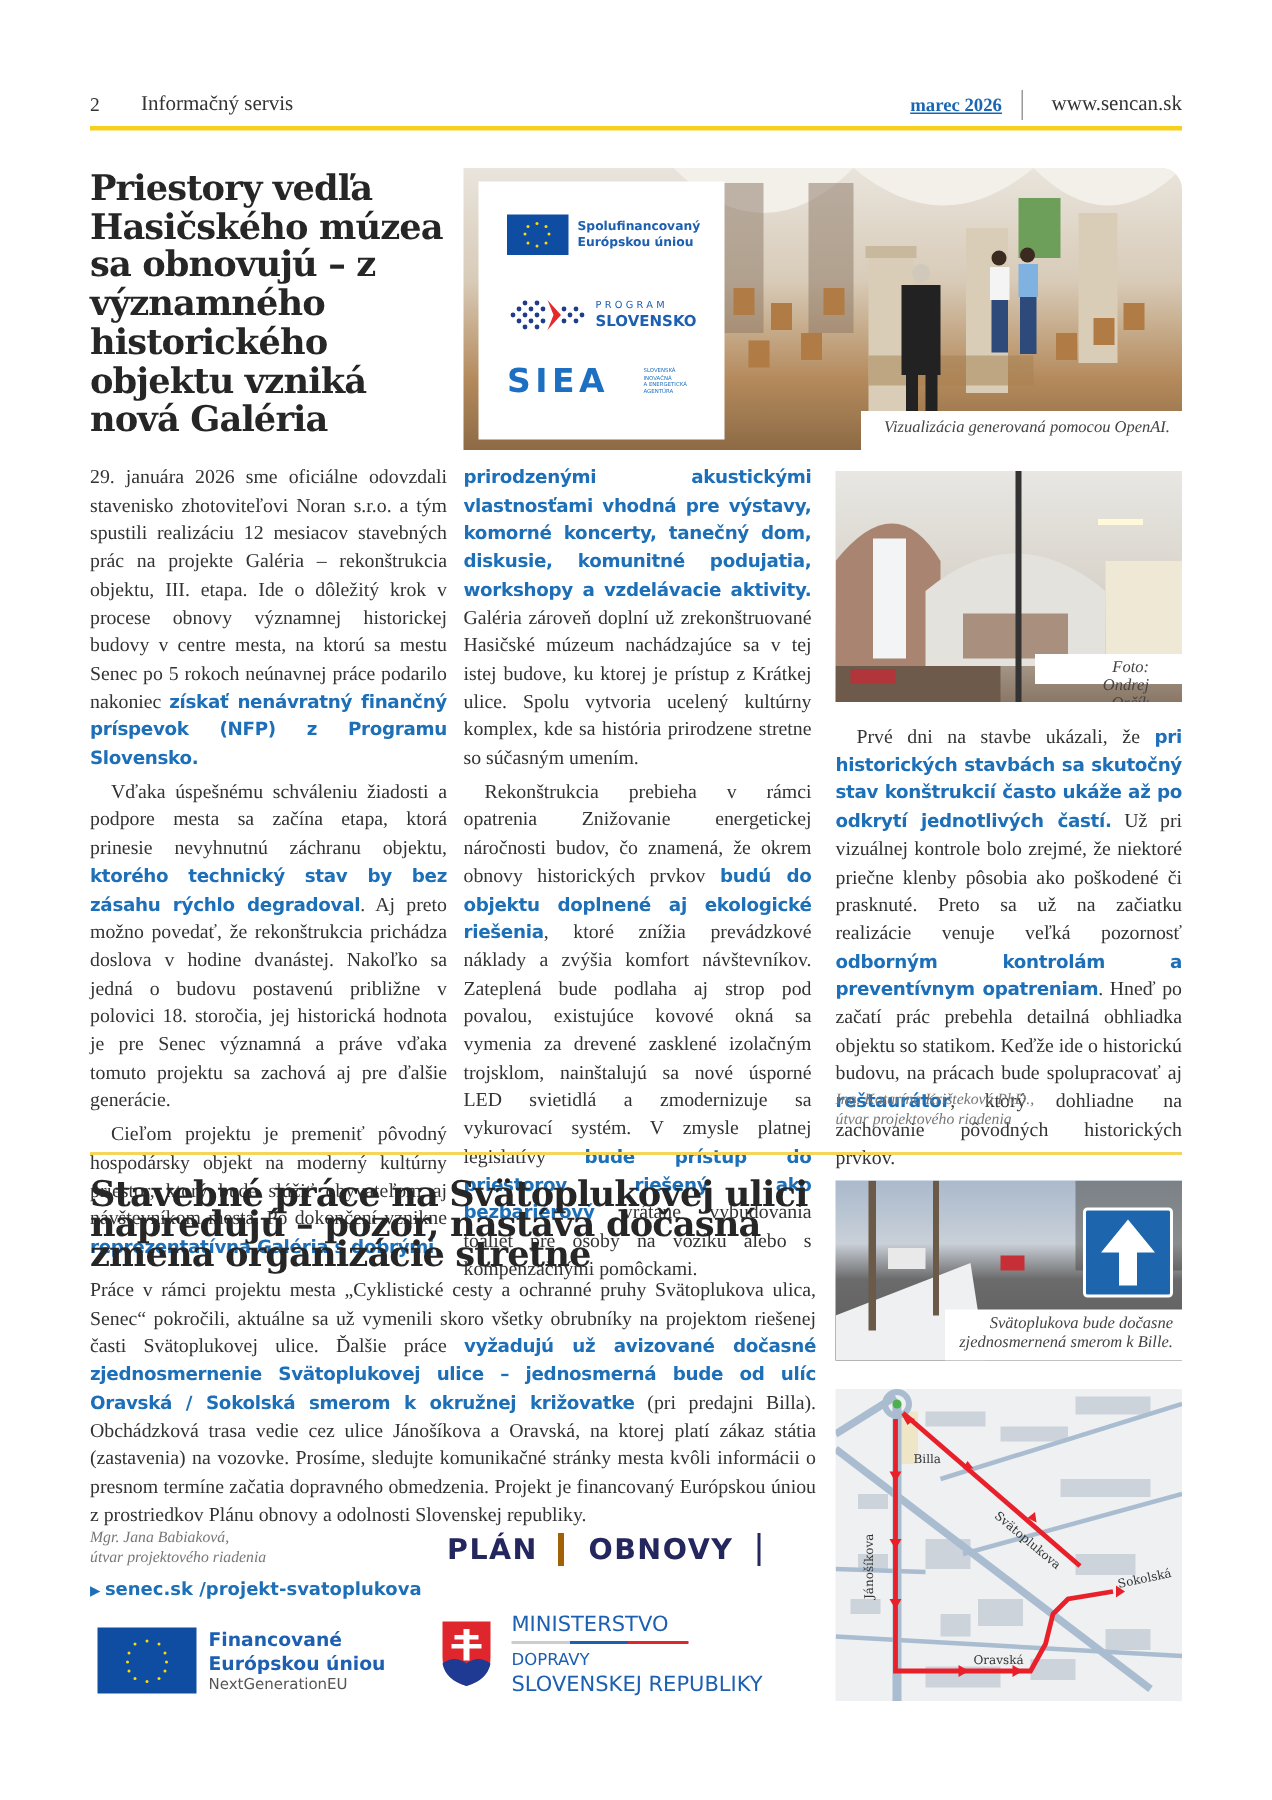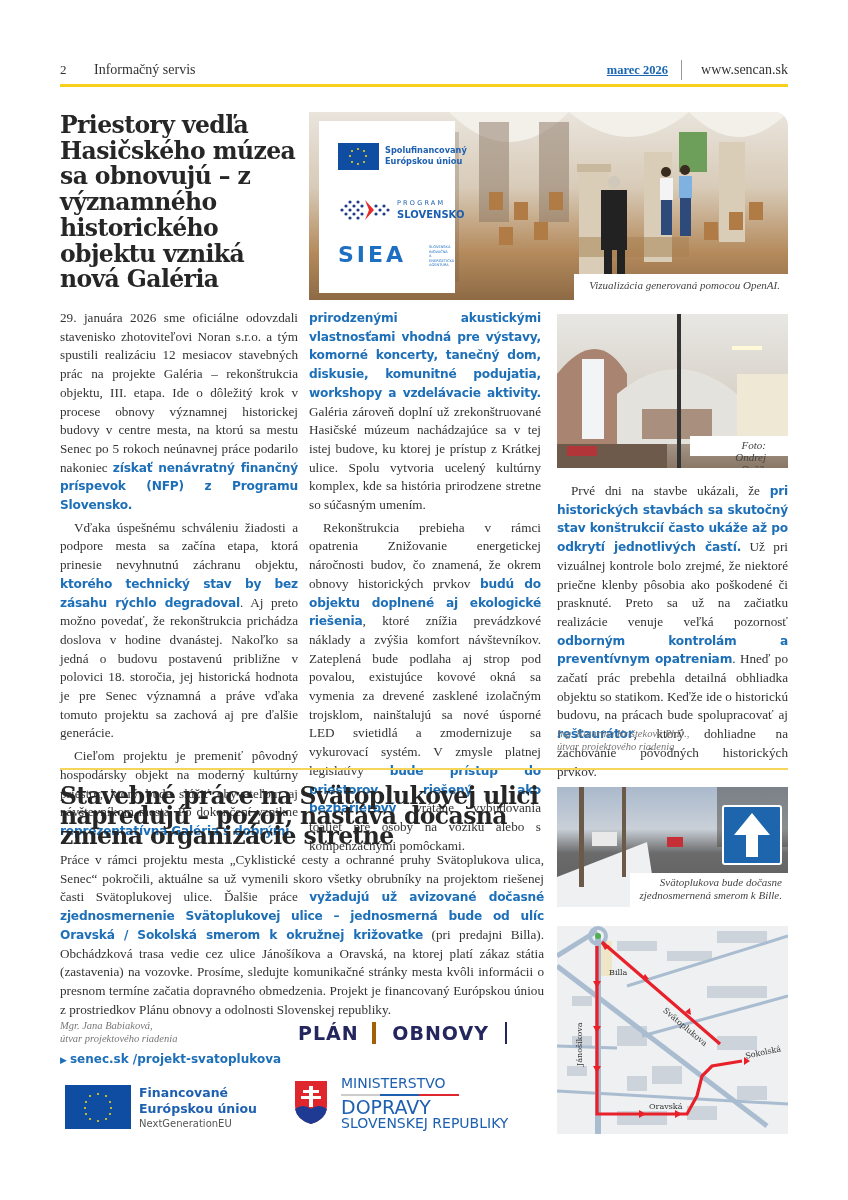--- a/index.html
+++ b/index.html
@@ -75,21 +75,21 @@
       <rect x="180" y="80" width="14" height="18"></rect>
         <rect x="205" y="90" width="14" height="18"></rect>
       <rect x="240" y="80" width="14" height="18"></rect>
         <rect x="420" y="100" width="14" height="18"></rect>
       <rect x="440" y="90" width="14" height="18"></rect>
         <rect x="395" y="110" width="14" height="18"></rect>
       <rect x="225" y="110" width="14" height="18"></rect>
         <rect x="190" y="115" width="14" height="18"></rect>
     </g>
   </svg>
-  <div class="logo-box" style="left:10px; top:9px; width:136px; height:172px;">
+  <div class="logo-box" style="left:10px; top:9px; width:164px; height:172px;">
     <div class="eu-flag" style="position:absolute; left:19px; top:22px; width:41px; height:27px;">
       <span class="star" style="left:19px; top:5px;"></span>
         <span class="star" style="left:25px; top:7px;"></span>
       <span class="star" style="left:27px; top:12px;"></span>
         <span class="star" style="left:25px; top:18px;"></span>
       <span class="star" style="left:19px; top:20px;"></span>
         <span class="star" style="left:13px; top:18px;"></span>
       <span class="star" style="left:11px; top:12px;"></span>
         <span class="star" style="left:13px; top:7px;"></span>
     </div>
@@ -213,21 +213,21 @@
 <svg style="position:absolute; left:293px; top:1079px;" width="36" height="46" viewBox="0 0 36 46">
   <path d="M2 2 H34 V26 Q34 40 18 45 Q2 40 2 26 Z" fill="#e0262d"></path>
   <path d="M2 30 Q10 24 18 30 Q26 24 34 30 Q32 41 18 45 Q4 41 2 30 Z" fill="#1f3a93"></path>
   <rect x="16" y="7" width="4" height="21" fill="#fff"></rect>
   <rect x="10" y="11" width="16" height="3" fill="#fff"></rect>
   <rect x="8" y="17" width="20" height="3" fill="#fff"></rect>
 </svg>
 <div style="position:absolute; left:341px; top:1075px; font-family:'DejaVu Sans',sans-serif; color:#1d5fb0;">
   <div style="font-size:14px; line-height:17px;">MINISTERSTVO</div>
   <div style="height:2px; width:118px; margin:2px 0 3px; background:linear-gradient(90deg,#ccc 0%,#ccc 33%,#1d5fb0 33%,#1d5fb0 66%,#e0262d 66%);"></div>
-  <div style="font-size:19px; line-height:16px;">DOPRAVY</div>
+  <div style="font-size:11px; line-height:16px;">DOPRAVY</div>
   <div style="font-size:14px; line-height:16px;">SLOVENSKEJ REPUBLIKY</div>
 </div>
 
 <div class="photo" style="left:557px; top:787px; width:231px; height:120px; border-radius:0; background:linear-gradient(180deg,#aab9cc 0%,#c9d0d8 35%,#6b6b6b 55%,#5a5a5a 100%);">
   <svg width="231" height="120" viewBox="0 0 231 120">
     <path d="M0 90 L90 55 L100 120 L0 120 Z" fill="#eef0f2"></path>
     <rect x="22" y="0" width="5" height="100" fill="#6b5a48"></rect>
     <rect x="65" y="0" width="4" height="90" fill="#6b5a48"></rect>
     <rect x="110" y="50" width="16" height="10" fill="#c62f35"></rect>
     <rect x="35" y="45" width="25" height="14" fill="#e9e9ea"></rect>

